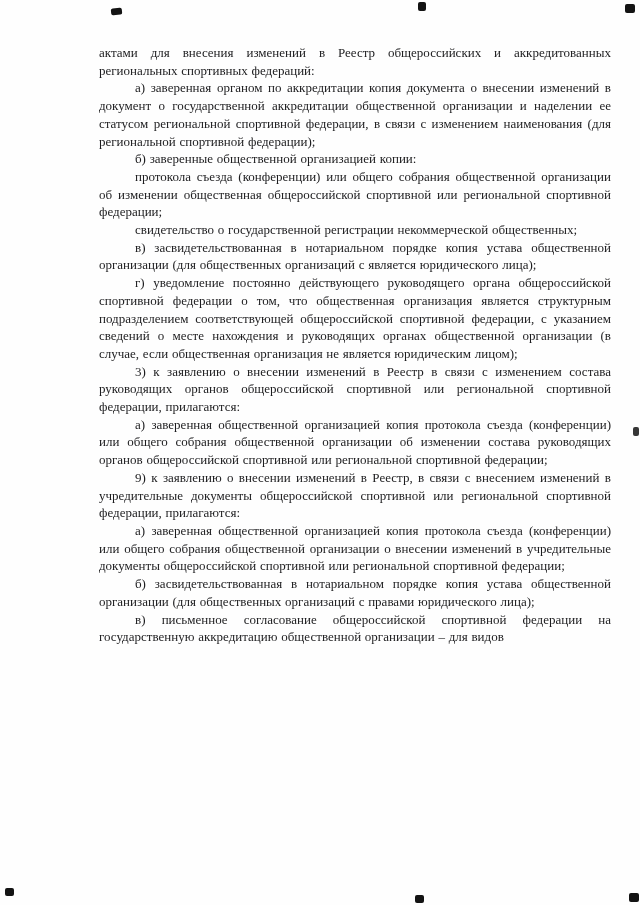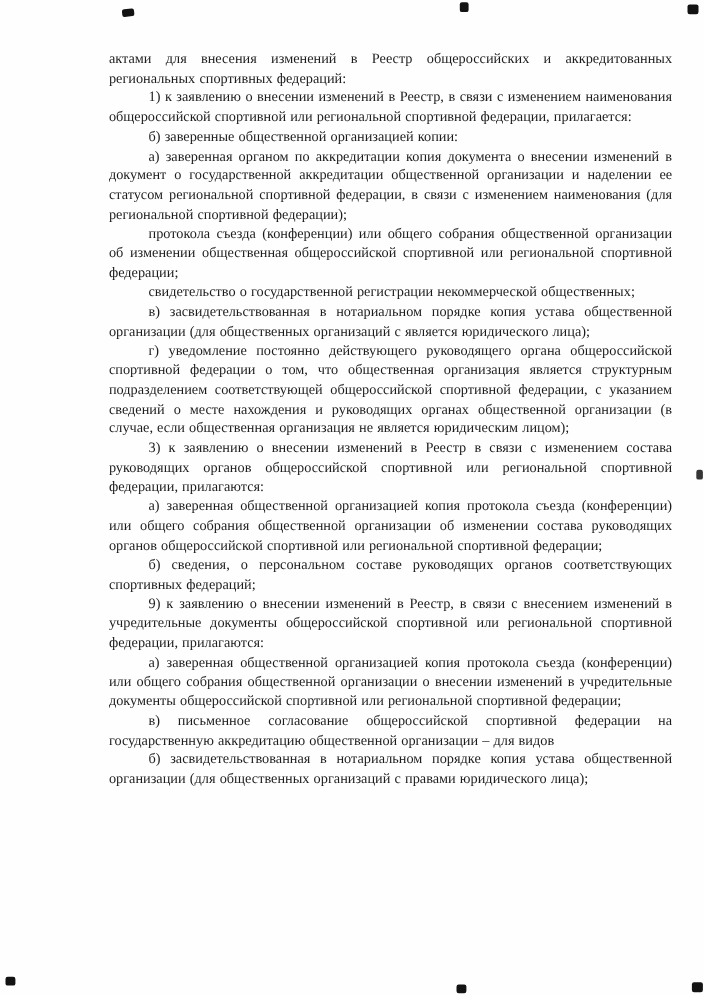--- a/index.html
+++ b/index.html
@@ -51,34 +51,32 @@
   .mark.m-bc { left: 415px; top: 895px; width: 9px;  height: 8px; }
   .mark.m-br { left: 629px; top: 893px; width: 10px; height: 9px; }
 </style>
 </head>
 <body>
 
 <div class="page">
 
   <div class="doc">
     <p class="no-indent">актами для внесения изменений в Реестр общероссийских и аккредитованных региональных спортивных федераций:</p>
-    <p>1) к заявлению о внесении изменений в Реестр, в связи с изменением наименования общероссийской спортивной или региональной спортивной федерации, прилагается:</p>
+    <p>а) заверенная органом по аккредитации копия документа о внесении изменений в документ о государственной аккредитации общественной организации и наделении ее статусом региональной спортивной федерации, в связи с изменением наименования (для региональной спортивной федерации);</p>
     <p>б) заверенные общественной организацией копии:</p>
-    <p>а) заверенная органом по аккредитации копия документа о внесении изменений в документ о государственной аккредитации общественной организации и наделении ее статусом региональной спортивной федерации, в связи с изменением наименования (для региональной спортивной федерации);</p>
     <p>протокола съезда (конференции) или общего собрания общественной организации об изменении общественная общероссийской спортивной или региональной спортивной федерации;</p>
     <p>свидетельство о государственной регистрации некоммерческой общественных;</p>
     <p>в) засвидетельствованная в нотариальном порядке копия устава общественной организации (для общественных организаций с является юридического лица);</p>
     <p>г) уведомление постоянно действующего руководящего органа общероссийской спортивной федерации о том, что общественная организация является структурным подразделением соответствующей общероссийской спортивной федерации, с указанием сведений о месте нахождения и руководящих органах общественной организации (в случае, если общественная организация не является юридическим лицом);</p>
     <p>3) к заявлению о внесении изменений в Реестр в связи с изменением состава руководящих органов общероссийской спортивной или региональной спортивной федерации, прилагаются:</p>
     <p>а) заверенная общественной организацией копия протокола съезда (конференции) или общего собрания общественной организации об изменении состава руководящих органов общероссийской спортивной или региональной спортивной федерации;</p>
-    <p>б) сведения, о персональном составе руководящих органов соответствующих спортивных федераций;</p>
     <p>9) к заявлению о внесении изменений в Реестр, в связи с внесением изменений в учредительные документы общероссийской спортивной или региональной спортивной федерации, прилагаются:</p>
     <p>а) заверенная общественной организацией копия протокола съезда (конференции) или общего собрания общественной организации о внесении изменений в учредительные документы общероссийской спортивной или региональной спортивной федерации;</p>
+    <p>б) засвидетельствованная в нотариальном порядке копия устава общественной организации (для общественных организаций с правами юридического лица);</p>
     <p>в) письменное согласование общероссийской спортивной федерации на государственную аккредитацию общественной организации – для видов</p>
-    <p>б) засвидетельствованная в нотариальном порядке копия устава общественной организации (для общественных организаций с правами юридического лица);</p>
   </div>
 
   <div class="mark m-tl"></div>
   <div class="mark m-tc"></div>
   <div class="mark m-tr"></div>
   <div class="mark m-rm"></div>
   <div class="mark m-bl"></div>
   <div class="mark m-bc"></div>
   <div class="mark m-br"></div>
 

